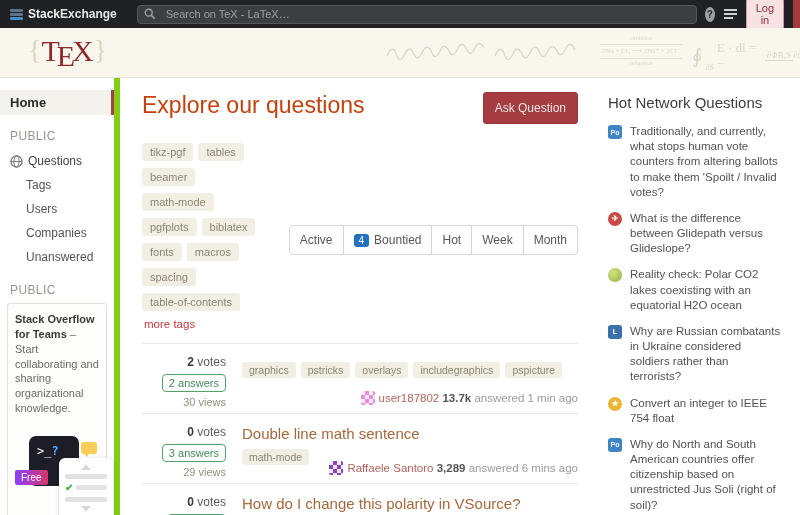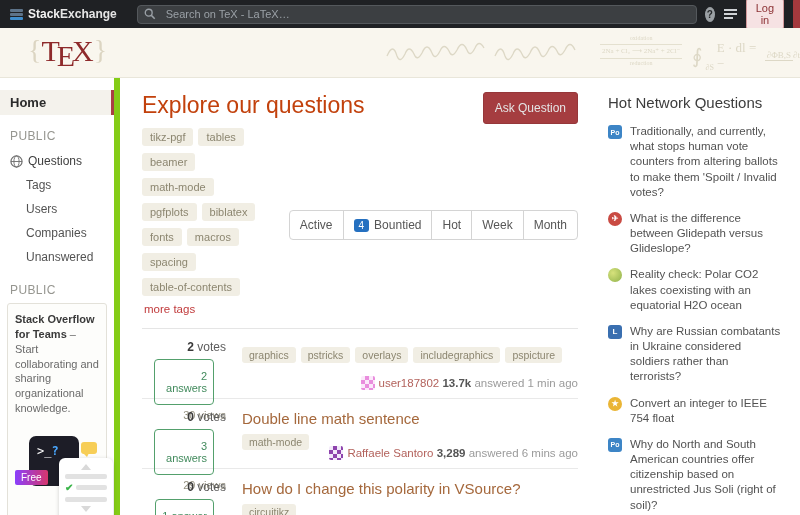--- a/index.html
+++ b/index.html
@@ -64,35 +64,35 @@
   .ti-bub{position:absolute;width:16px;height:12px;background:#f7ce57;border-radius:3px}
   .ti-bub.b1{right:2px;top:18px}
   .ti-bub.b2{left:8px;top:96px}
   .ti-bub::after{content:"";position:absolute;left:2px;bottom:-3px;border-left:4px solid transparent;border-right:2px solid transparent;border-top:4px solid #f7ce57}
 
   
   .main{flex:1;padding:14px 20px 0 22px;min-width:0}
   .main-head{display:flex;align-items:flex-start;justify-content:space-between}
   .main-head h1{font-size:23px;font-weight:400;color:#c2410c}
   .btn-ask{background:#a53d40;border:1px solid #96373a;color:#e5e5e5;font-size:12px;padding:8px 11px;border-radius:3px;cursor:pointer}
-  .filter-row{display:flex;align-items:flex-start;margin-top:4px}
+  .filter-row{display:flex;align-items:flex-start;margin-top:19px}
   .tag-cloud{width:300px;flex:1;display:flex;flex-wrap:wrap;align-items:center;max-width:305px}
   .tag{background:#f1eee4;color:#8c8670;font-size:11px;padding:3px 8px;border-radius:3px;margin:0 5px 7px 0;cursor:pointer;white-space:nowrap}
   .more-tags{color:#c13b3c;font-size:11.5px;margin:0 0 7px 2px;cursor:pointer;white-space:nowrap}
   .filter-group{display:flex;border:1px solid #d4d4d4;border-radius:4px;background:#fff;margin-left:12px;align-self:center}
   .filter-cell{font-size:12px;color:#565656;padding:7px 10px;border-left:1px solid #d4d4d4;cursor:pointer;display:flex;align-items:center;gap:5px;white-space:nowrap}
   .filter-cell:first-child{border-left:none}
   .bounty-badge{background:#2570c0;color:#fff;font-size:10px;padding:1px 5px;border-radius:3px}
   .q-sep{border-top:1px solid #e5e5e5;margin-top:6px}
 
   .q-row{display:flex;padding:11px 0 0;border-bottom:1px solid #e9e9e9;height:70px}
   .q-row:last-child{border-bottom:none}
   .q-stats{flex:0 0 84px;text-align:right;margin-right:16px;font-size:12px;color:#5c5c5c}
   .q-votes b{color:#3a3a3a}
-  .q-answers{display:inline-block;border:1px solid #53a06c;color:#418a5c;font-size:11px;padding:10px 6px;border-radius:4px;margin:5px 12px 4px}
+  .q-answers{display:inline-block;border:1px solid #53a06c;color:#418a5c;font-size:11px;padding:2px 6px;border-radius:4px;margin:5px 0 4px}
   .q-views{font-size:11px;color:#94907f}
   .q-body{flex:1;min-width:0;position:relative}
   .q-title{font-size:15px;color:#a5683c;cursor:pointer;white-space:nowrap;overflow:hidden}
   .q-tags{display:flex;flex-wrap:wrap;margin-top:7px}
   .q-tags .tag{font-size:10.5px;padding:2px 7px;margin:0 5px 4px 0}
   .q-user{position:absolute;right:0;bottom:8px;font-size:11.5px;color:#9b9b9b;white-space:nowrap}
   .q-user .uname{cursor:pointer}
   .q-user b{color:#555}
   .av{width:14px;height:14px;border-radius:2px;display:inline-block;vertical-align:-3px;margin-right:4px}
   .av-1{background:conic-gradient(#e98ddd 25%,#fbe9fa 0 50%,#e98ddd 0 75%,#fbe9fa 0);background-size:8px 8px}

